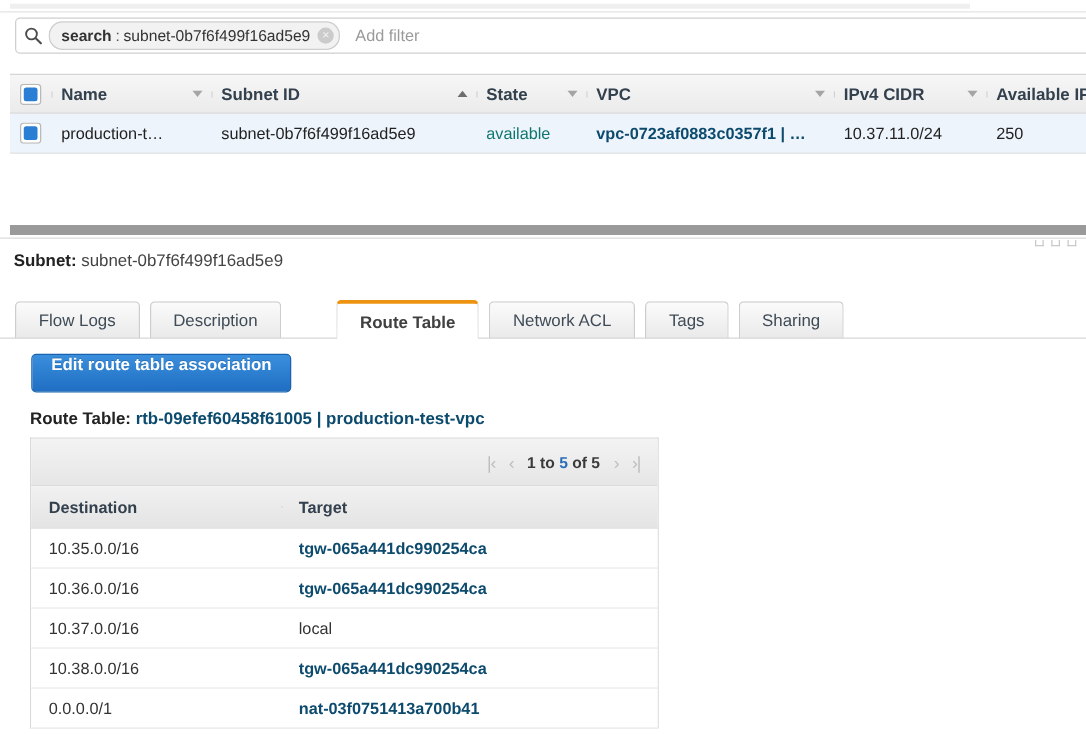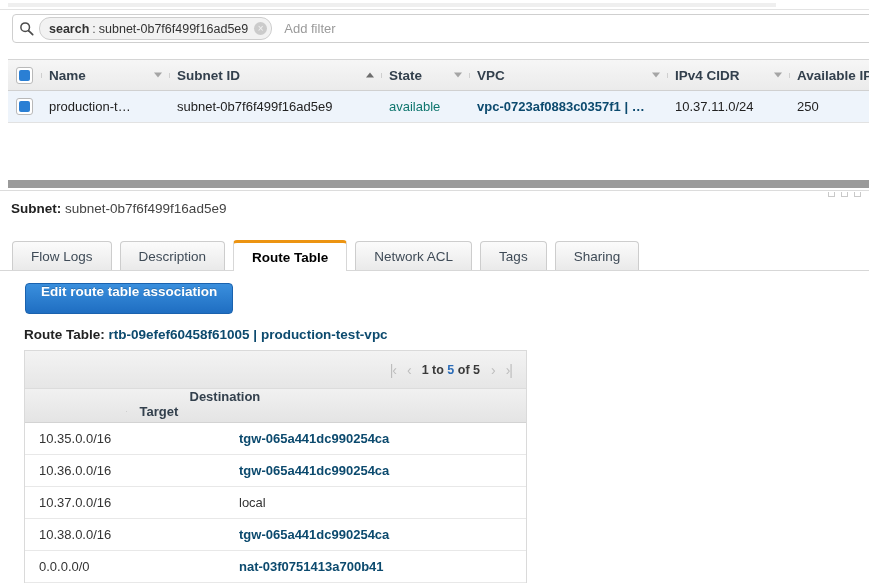--- a/index.html
+++ b/index.html
@@ -241,26 +241,27 @@
     color: #3f4b57;
     background: linear-gradient(to bottom, #fbfbfb 0%, #e9e9e9 100%);
     border: 1px solid #cdcdcd;
     border-bottom: none;
     border-radius: 4px 4px 0 0;
     cursor: pointer;
     white-space: nowrap;
   }
   .tab.active {
     background: #ffffff;
-    color: #000000;
+    color: #404040;
     font-weight: bold;
     border-color: #d7d7d7;
     border-top: 3px solid #ec9412;
     z-index: 2;
     height: 31px;
+    margin-left: 36px;
   }
   .tab.active::after {
     content: "";
     position: absolute;
     left: 0; right: 0; bottom: -1px;
     height: 2px;
     background: #ffffff;
   }
 
   
@@ -327,21 +328,20 @@
 
   .routes-head {
     display: flex;
     height: 33px;
     align-items: center;
     background: linear-gradient(to bottom, #f1f1f1 0%, #e4e4e4 100%);
     border-bottom: 1px solid #d3d3d3;
     font-size: 13px;
     font-weight: bold;
     color: #33404d;
-    flex-direction: column;
   }
   .routes-row {
     display: flex;
     height: 31px;
     align-items: center;
     border-bottom: 1px solid #e8e8e8;
     font-size: 13px;
     color: #333;
     background: #ffffff;
   }
@@ -497,18 +497,18 @@
     </div>
     <div class="routes-row">
       <div class="r-dest">10.37.0.0/16</div>
       <div class="r-targ">local</div>
     </div>
     <div class="routes-row">
       <div class="r-dest">10.38.0.0/16</div>
       <div class="r-targ"><span class="link">tgw-065a441dc990254ca</span></div>
     </div>
     <div class="routes-row">
-      <div class="r-dest">0.0.0.0/0</div>
+      <div class="r-dest">0.0.0.0/1</div>
       <div class="r-targ"><span class="link">nat-03f0751413a700b41</span></div>
     </div>
   </div>
 
 </div>
 
 </body></html>

